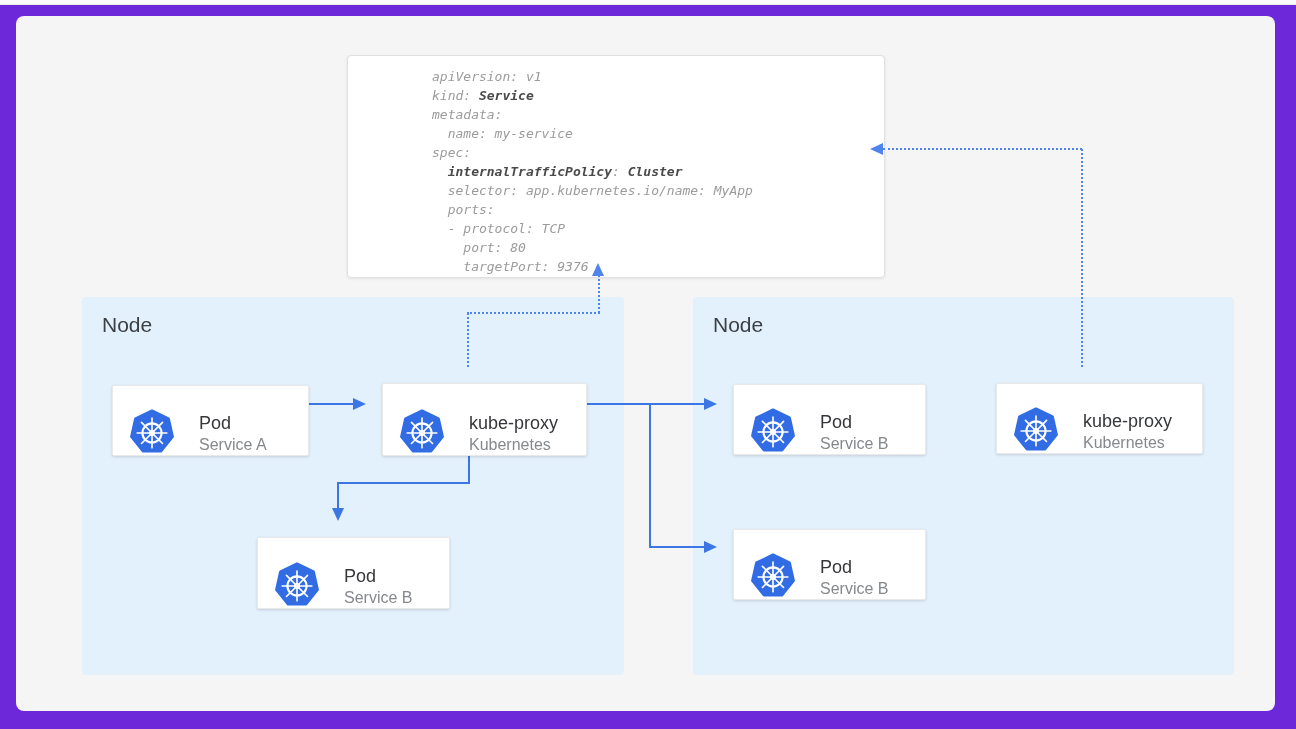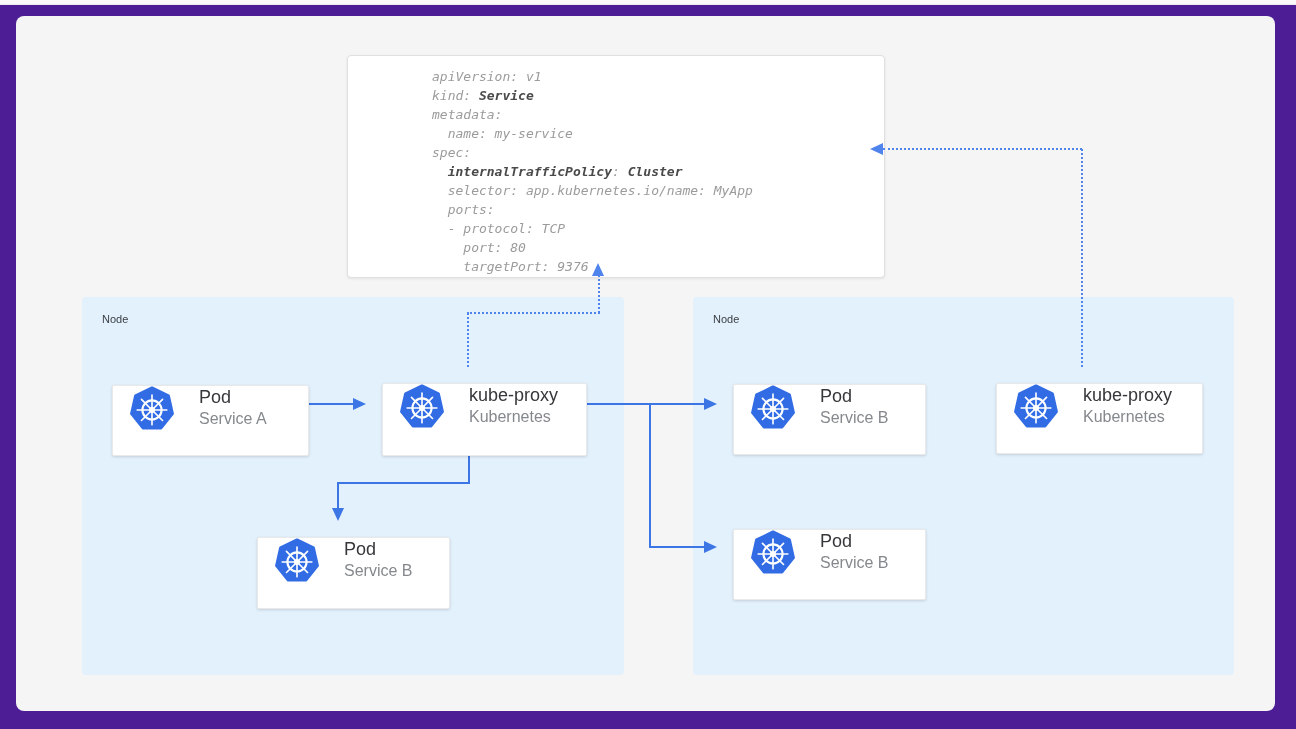--- a/index.html
+++ b/index.html
@@ -1,41 +1,41 @@
 <!DOCTYPE html>
 <html><head>
 <meta charset="utf-8">
 <style>
   html,body{margin:0;padding:0;background:#ffffff;}
-  .page{position:relative;width:1296px;height:729px;background:#4c1d95;overflow:hidden;
+  .page{position:relative;width:1296px;height:729px;background:#6d28d9;overflow:hidden;
         font-family:"Liberation Sans", sans-serif;}
   .top-divider{position:absolute;left:0;top:0;width:1296px;height:4px;background:#fafafa;
         border-bottom:1px solid #ebebeb;}
   .panel{position:absolute;left:16px;top:16px;width:1259px;height:695px;background:#f5f5f6;
         border-radius:8px;}
 
   
   .yaml-card{position:absolute;left:331px;top:39px;width:538px;height:223px;background:#ffffff;
         border:1px solid #e0e0e0;border-radius:4px;box-sizing:border-box;
         box-shadow:0 1px 3px rgba(0,0,0,.08);}
   .yaml-code{position:absolute;left:84px;top:11px;
         font-family:"DejaVu Sans Mono", monospace;font-style:italic;font-size:13px;
         line-height:19px;color:#9b9b9b;white-space:pre;}
   .yaml-code .b{font-weight:bold;color:#4a4a4a;}
 
   
   .node{position:absolute;background:#e3f1fd;border-radius:4px;}
   .node-left{left:66px;top:281px;width:542px;height:378px;}
   .node-right{left:677px;top:281px;width:541px;height:378px;}
-  .node-label{position:absolute;left:20px;top:16px;font-size:11px;color:#3c4043;}
+  .node-label{position:absolute;left:20px;top:16px;font-size:21px;color:#3c4043;}
 
   
   .card{position:absolute;background:#ffffff;border:1px solid #e9e9e9;border-radius:2px;
         box-sizing:border-box;box-shadow:0 1px 3px rgba(0,0,0,.14);
-        display:flex;align-items:flex-start;padding-left:16px;}
+        display:flex;align-items:flex-end;padding-left:16px;}
   .k8s-icon{width:46px;height:46px;flex:0 0 46px;display:inline-block;}
   .card-text{margin-left:24px;}
   .card-title{font-size:18px;color:#35373a;line-height:22px;}
   .card-subtitle{font-size:16px;color:#85898d;line-height:21px;}
   #card-pod-a{left:96px;top:369px;width:197px;height:71px;}
   #card-kube-proxy-left{left:366px;top:367px;width:205px;height:73px;}
   #card-pod-b-left{left:241px;top:521px;width:193px;height:72px;}
   #card-pod-b-right-top{left:717px;top:368px;width:193px;height:71px;}
   #card-pod-b-right-bottom{left:717px;top:513px;width:193px;height:71px;}
   #card-kube-proxy-right{left:980px;top:367px;width:207px;height:71px;}

